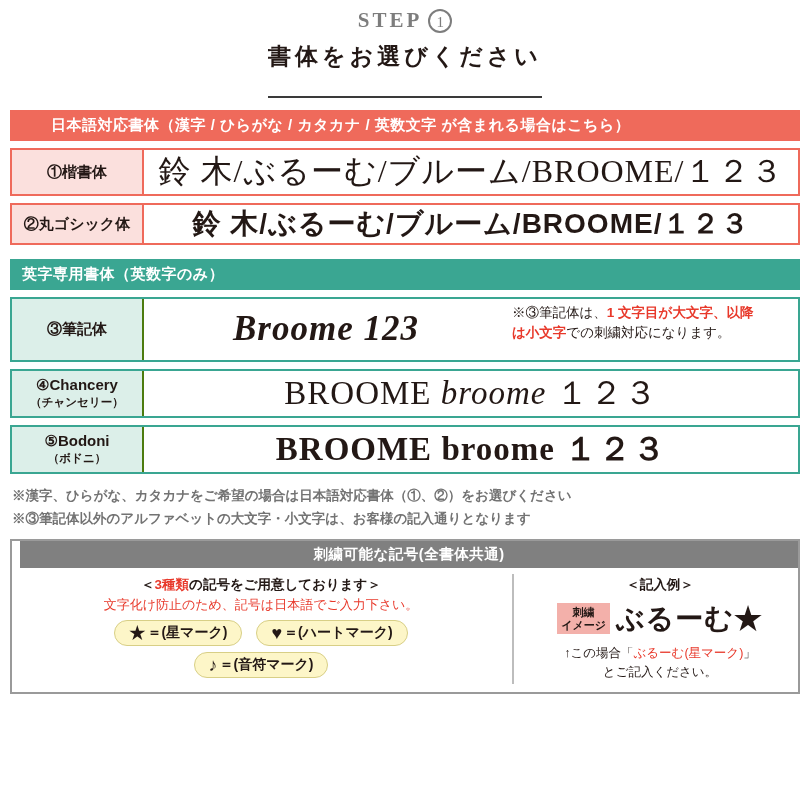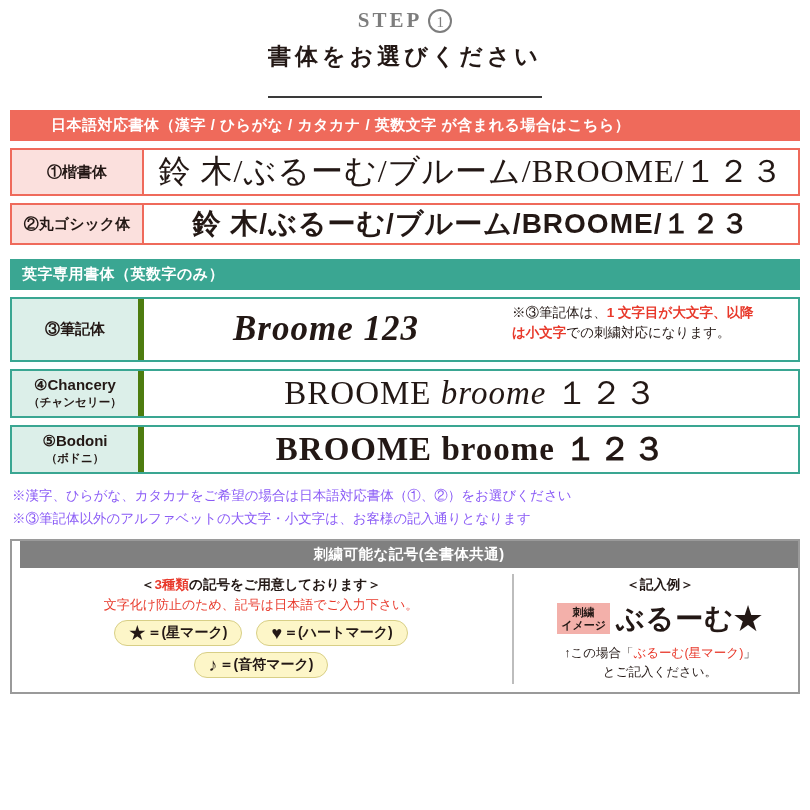--- a/index.html
+++ b/index.html
@@ -94,21 +94,21 @@
     flex-direction: column;
     align-items: center;
     justify-content: center;
     font-size: 15px;
     font-weight: bold;
     line-height: 1.25;
     box-sizing: border-box;
     padding: 4px 2px;
   }
   .row-jp .row-label { background: #fbe0dd; border-right: 2px solid #ef6a5b; }
-  .row-en .row-label { background: #dcefe9; border-right: 6px solid #4d7c0f; }
+  .row-en .row-label { background: #dcefe9; border-right: 2px solid #4d7c0f; }
   .row-label .sub {
     font-size: 11.5px;
     font-weight: bold;
   }
 
   .row-sample {
     flex: 1 1 auto;
     display: flex;
     align-items: center;
     justify-content: center;
@@ -162,21 +162,22 @@
   }
   .row-note .hl { color: #e8392b; font-weight: bold; }
 
   .row-3 .row-sample { flex: 1 1 auto; }
 
   
   .notes {
     margin: 10px 12px 0 12px;
     font-size: 13.5px;
     line-height: 1.75;
-    color: #8b5cf6;
+    color: #737373;
+    font-weight: bold;
   }
 
   
   .symbol-box {
     margin: 8px 10px 0 10px;
     border: 2px solid #9a9a9a;
     box-sizing: border-box;
   }
   .symbol-head {
     background: #808080;

